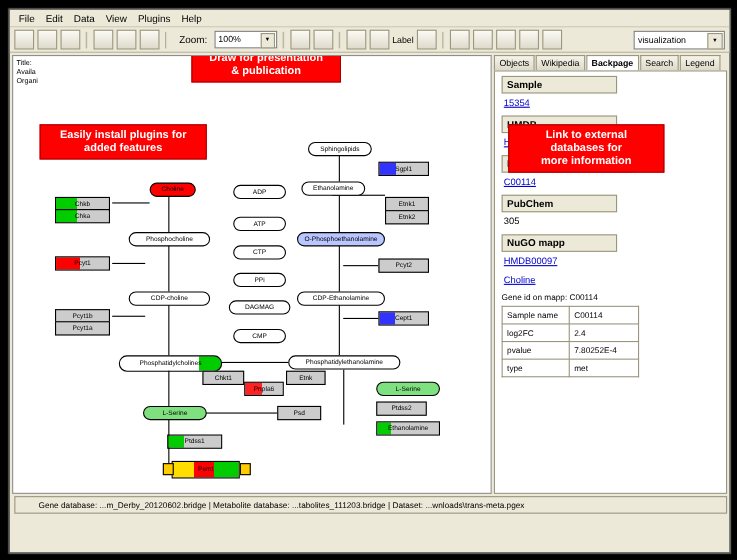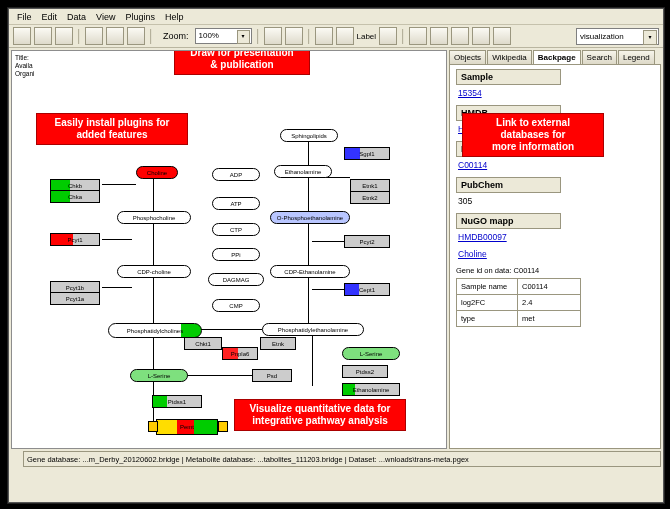--- a/index.html
+++ b/index.html
@@ -36,21 +36,21 @@
   .sect{border:1px solid #9a967f;background:#ece9d8;font-weight:bold;font-size:9px;padding:2px 4px;margin:0 0 3px 0;width:95px;}
   .lnk{color:#0000cc;text-decoration:underline;font-size:8.5px;display:block;margin:0 0 7px 2px;}
   .plain{font-size:8.5px;margin:0 0 7px 2px;}
   .exph{font-weight:bold;font-size:9px;margin:4px 0 5px 0;}
   .geneid{font-size:7.5px;margin-bottom:3px;}
   table.dt{border-collapse:collapse;font-size:7.5px;border-radius:20px;}
   table.dt td{border:1px solid #9a967f;padding:2px 4px;height:11px;}
   table.dt td.k{width:52px;}
   table.dt td.v{width:54px;}
   
-  .status{height:14px;border:1px solid #9a967f;background:#ece9d8;margin:0 2px 2px 14px;display:flex;align-items:center;font-size:7.5px;padding-left:3px;}
+  .status{height:14px;border:1px solid #9a967f;background:#ece9d8;margin:0 2px 2px 4px;display:flex;align-items:center;font-size:7.5px;padding-left:21px;}
   
   .node{position:absolute;border:1px solid #000;font-size:6px;text-align:center;color:#000;display:flex;align-items:center;justify-content:center;}
   .meta{border-radius:9px;background:#fff;height:11px;}
   .gene{background:#ccc;height:11px;}
   .ln{position:absolute;background:#000;}
   .callout{position:absolute;background:#ff0000;color:#fff;font-weight:bold;text-align:center;border:1px solid #aa0000;font-size:10px;line-height:12px;padding:3px 5px;}
 </style>
 </head>
 <body>
 
@@ -160,21 +160,20 @@
       <div class="node gene" style="left:330px;top:332px;width:56px;background:linear-gradient(90deg,#00cc00 22%,#cccccc 22%);">Ethanolamine</div>
       <div class="node meta" style="left:118px;top:318px;width:56px;background:#7ee07e;">L-Serine</div>
       <div class="node gene" style="left:240px;top:318px;width:38px;">Psd</div>
       <div class="node gene" style="left:140px;top:344px;width:48px;background:linear-gradient(90deg,#00cc00 30%,#cccccc 30%);">Ptdss1</div>
       <div class="node gene" style="left:144px;top:368px;width:60px;height:14px;background:linear-gradient(90deg,#ffdd00 33%,#ff0000 33%,#ff0000 62%,#00cc00 62%);border:1px solid #000;">Pemt</div>
       <div style="position:absolute;left:136px;top:370px;width:8px;height:9px;background:#ffcc00;border:1px solid #000;"></div>
       <div style="position:absolute;left:206px;top:370px;width:8px;height:9px;background:#ffcc00;border:1px solid #000;"></div>
 
       <div class="callout" style="left:24px;top:62px;width:140px;">Easily install plugins for<br>added features</div>
       <div class="callout" style="left:162px;top:-8px;width:124px;">Draw for presentation<br>&amp; publication</div>
-      <div class="callout" style="left:222px;top:348px;width:160px;">Visualize quantitative data  for<br>integrative pathway analysis</div>
 
     </div>
 
     <div class="rpanel">
       <div class="tabs">
         <div class="tab">Objects</div>
         <div class="tab">Wikipedia</div>
         <div class="tab active">Backpage</div>
         <div class="tab">Search</div>
         <div class="tab">Legend</div>
@@ -190,32 +189,36 @@
         <a class="lnk" href="#">C00114</a>
 
         <div class="sect">PubChem</div>
         <div class="plain">305</div>
 
         <div class="sect">NuGO mapp</div>
         <a class="lnk" href="#">HMDB00097</a>
 
         <a class="lnk" href="#">Choline</a>
 
-        <div class="geneid">Gene id on data: C00114</div>
+        <div class="geneid">Gene id on mapp: C00114</div>
         <table class="dt">
           <tbody>
               <tr>
             <td class="k">Sample name</td>
             <td class="v">C00114</td>
           </tr>
           <tr>
             <td class="k">log2FC</td>
             <td class="v">2.4</td>
           </tr>
           <tr>
+            <td class="k">pvalue</td>
+            <td class="v">7.80252E-4</td>
+          </tr>
+          <tr>
             <td class="k">type</td>
             <td class="v">met</td>
           </tr>
         </tbody>
           </table>
 
         <div class="callout" style="left:12px;top:48px;width:130px;">Link  to external<br>databases  for<br>more information</div>
       </div>
     </div>
   </div>

